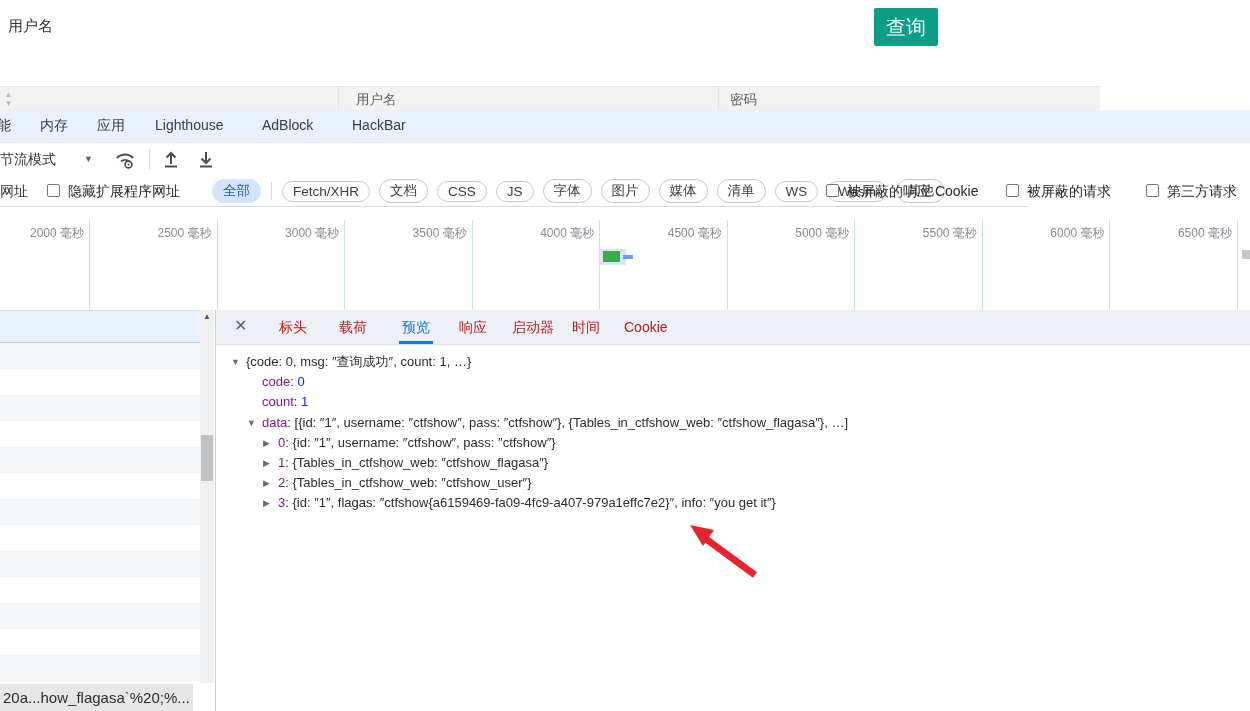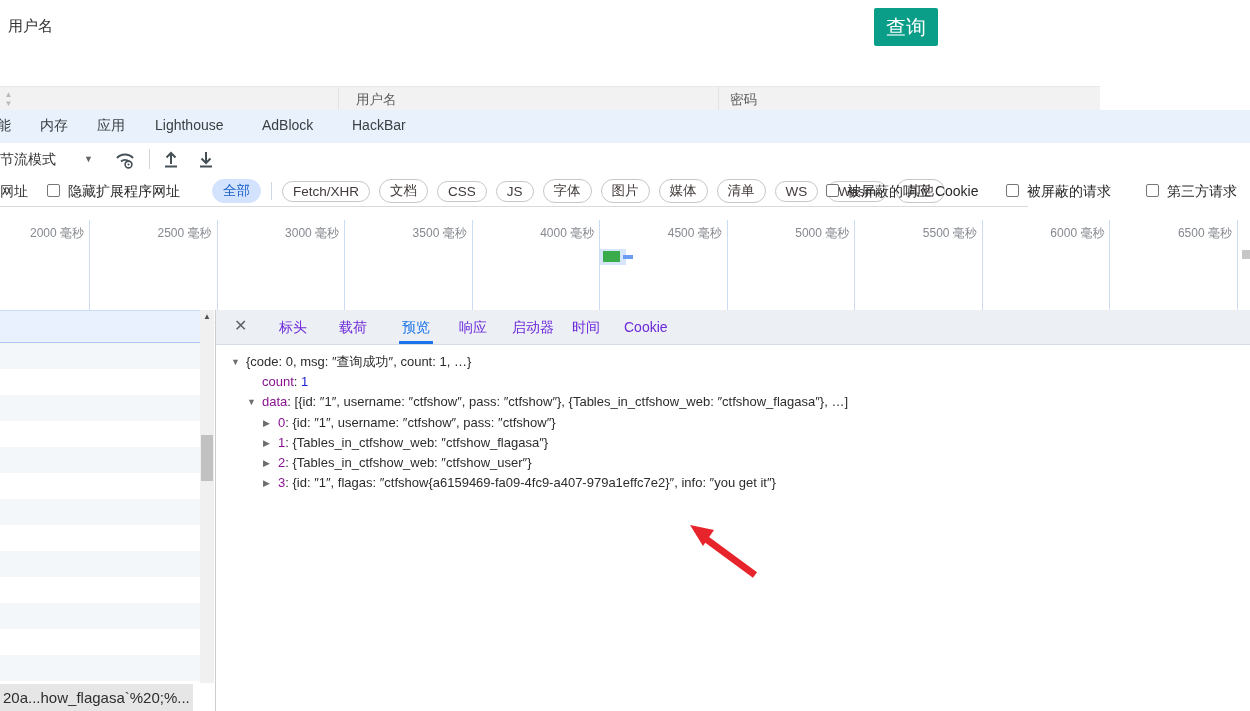--- a/index.html
+++ b/index.html
@@ -62,21 +62,21 @@
   .vscroll{left:200px;top:0;width:14px;height:373px;background:#f0f0f0;}
   .vs-up{position:absolute;left:0;top:2px;width:14px;text-align:center;font-size:8px;color:#4f4f4f;}
   .vs-thumb{position:absolute;left:1px;top:125px;width:12px;height:46px;background:#c1c1c1;}
   .status-bubble{left:0;top:684px;width:190px;height:27px;background:#e6e6e6;color:#2e2e2e;
                  font-size:15px;line-height:27px;padding-left:3px;white-space:nowrap;overflow:hidden;}
 
   
   .details{left:215px;top:310px;width:1035px;height:401px;border-left:1px solid #cdcdcd;box-sizing:border-box;}
   .dtabs{position:absolute;left:0;top:0;width:100%;height:35px;background:#ecf0f5;border-bottom:1px solid #d7dde4;box-sizing:border-box;}
   .close-x{position:absolute;left:18px;top:6px;font-size:16px;color:#5f6368;cursor:pointer;}
-  .ptab{position:absolute;top:1px;height:33px;line-height:32px;padding:0 3px;font-size:14px;color:#6d28d9;
+  .ptab{position:absolute;top:1px;height:33px;line-height:32px;padding:0 3px;font-size:14px;color:#b91c1c;
         box-sizing:border-box;cursor:pointer;white-space:nowrap;}
   .ptab.on{color:#1a73e8;border-bottom:3px solid #1a73e8;}
   .jtree{position:absolute;left:0;top:42px;right:0;font-family:Liberation Sans, sans-serif;
          font-size:13px;}
   .jline{height:20.2px;line-height:20.2px;white-space:pre;}
   .jarrow{display:inline-block;width:15px;font-size:9px;color:#6e6e6e;vertical-align:1px;}
   .seg-p{color:#2c2c2c;} .seg-k{color:#881391;} .seg-n{color:#1c22cf;} .seg-s{color:#c41a16;}
 
   .arrow-overlay{left:0;top:0;width:1250px;height:711px;pointer-events:none;}
 </style>
@@ -203,20 +203,21 @@
     <span class="ptab" style="left: 60px;">标头</span>
         <span class="ptab" style="left: 120px;">载荷</span>
         <span class="ptab on" style="left: 183px;">预览</span>
         <span class="ptab" style="left: 240px;">响应</span>
         <span class="ptab" style="left: 293px;">启动器</span>
         <span class="ptab" style="left: 353px;">时间</span>
         <span class="ptab" style="left: 405px;">Cookie</span>
       </div>
     <div class="jtree" id="jtree">
         <div class="jline" style="padding-left: 15px;"><span class="jarrow">▼</span><span class="seg-p">{code: 0, msg: ″查询成功″, count: 1, …}</span></div>
+        <div class="jline" style="padding-left: 31px;"><span class="jarrow"></span><span class="seg-k">code</span><span class="seg-p">: </span><span class="seg-n">0</span></div>
         <div class="jline" style="padding-left: 31px;"><span class="jarrow"></span><span class="seg-k">count</span><span class="seg-p">: </span><span class="seg-n">1</span></div>
         <div class="jline" style="padding-left: 31px;"><span class="jarrow">▼</span><span class="seg-k">data</span><span class="seg-p">: </span><span class="seg-p">[{id: ″1″, username: ″ctfshow″, pass: ″ctfshow″}, {Tables_in_ctfshow_web: ″ctfshow_flagasa″}, …]</span></div>
         <div class="jline" style="padding-left: 47px;"><span class="jarrow">▶</span><span class="seg-k">0</span><span class="seg-p">: </span><span class="seg-p">{id: ″1″, username: ″ctfshow″, pass: ″ctfshow″}</span></div>
         <div class="jline" style="padding-left: 47px;"><span class="jarrow">▶</span><span class="seg-k">1</span><span class="seg-p">: </span><span class="seg-p">{Tables_in_ctfshow_web: ″ctfshow_flagasa″}</span></div>
         <div class="jline" style="padding-left: 47px;"><span class="jarrow">▶</span><span class="seg-k">2</span><span class="seg-p">: </span><span class="seg-p">{Tables_in_ctfshow_web: ″ctfshow_user″}</span></div>
         <div class="jline" style="padding-left: 47px;"><span class="jarrow">▶</span><span class="seg-k">3</span><span class="seg-p">: </span><span class="seg-p">{id: ″1″, flagas: ″ctfshow{a6159469-fa09-4fc9-a407-979a1effc7e2}″, info: ″you get it″}</span></div>
       </div>
   </div>
 
   <svg class="abs arrow-overlay" viewBox="0 0 1250 711">

